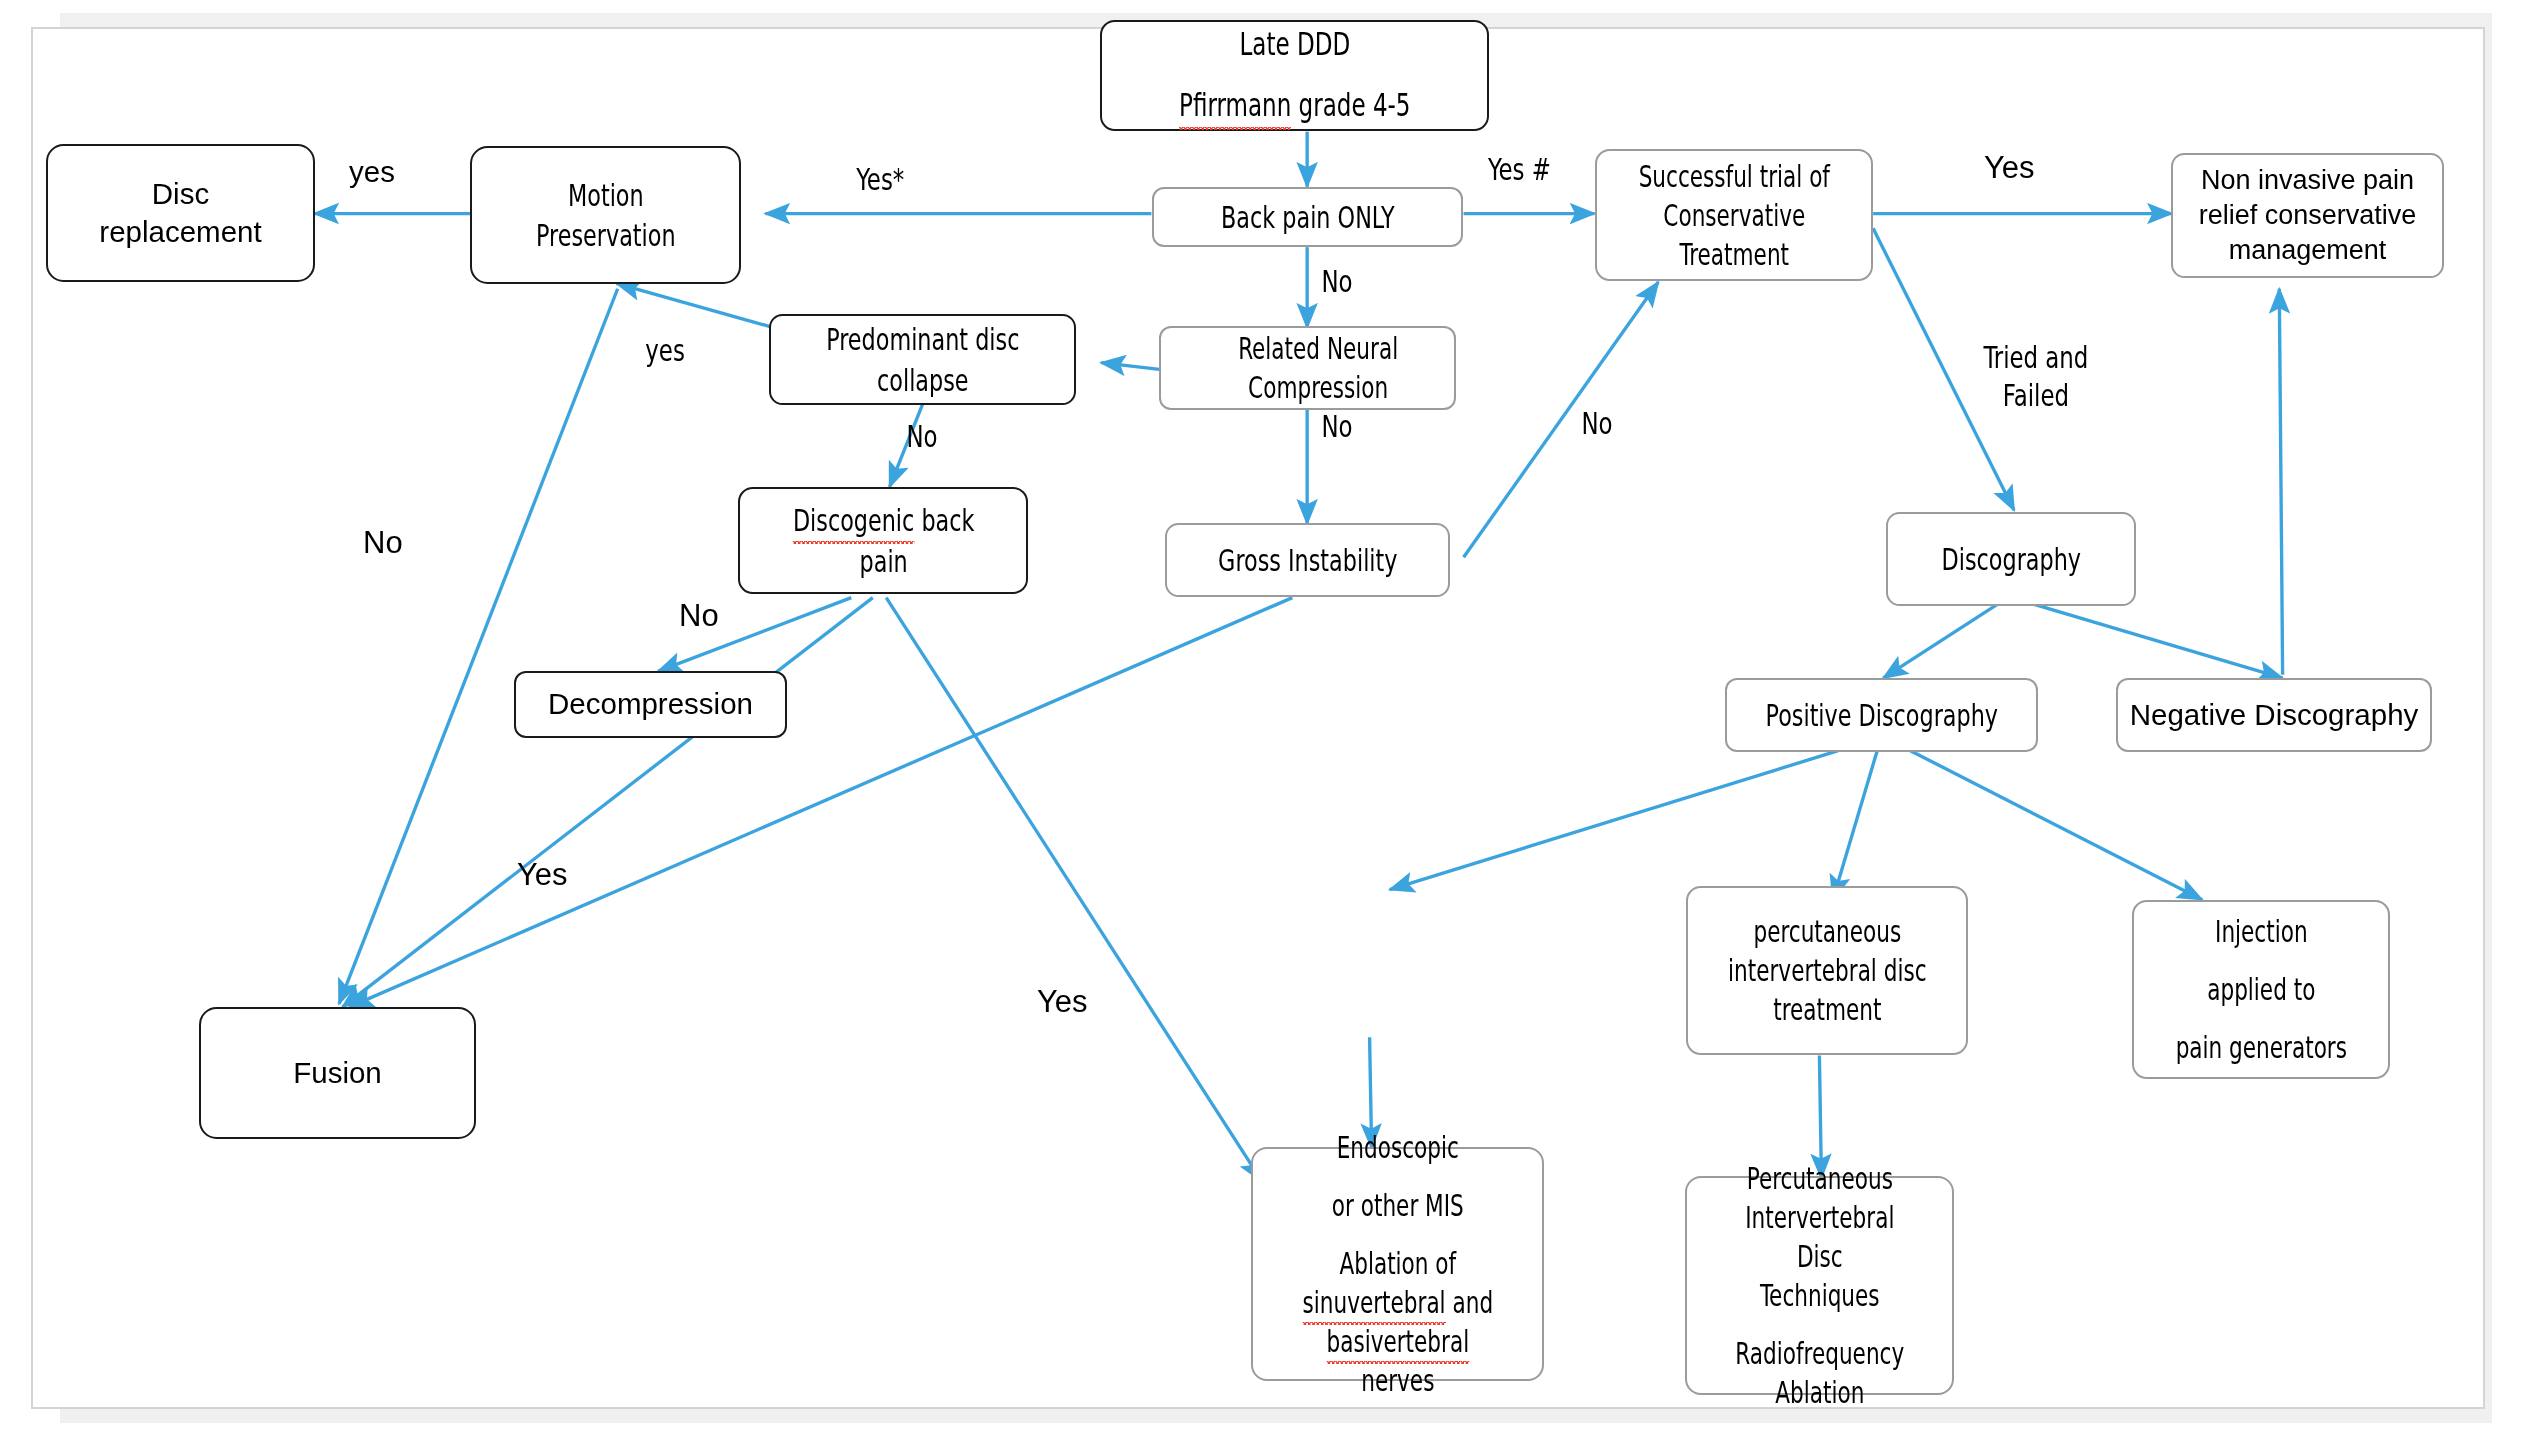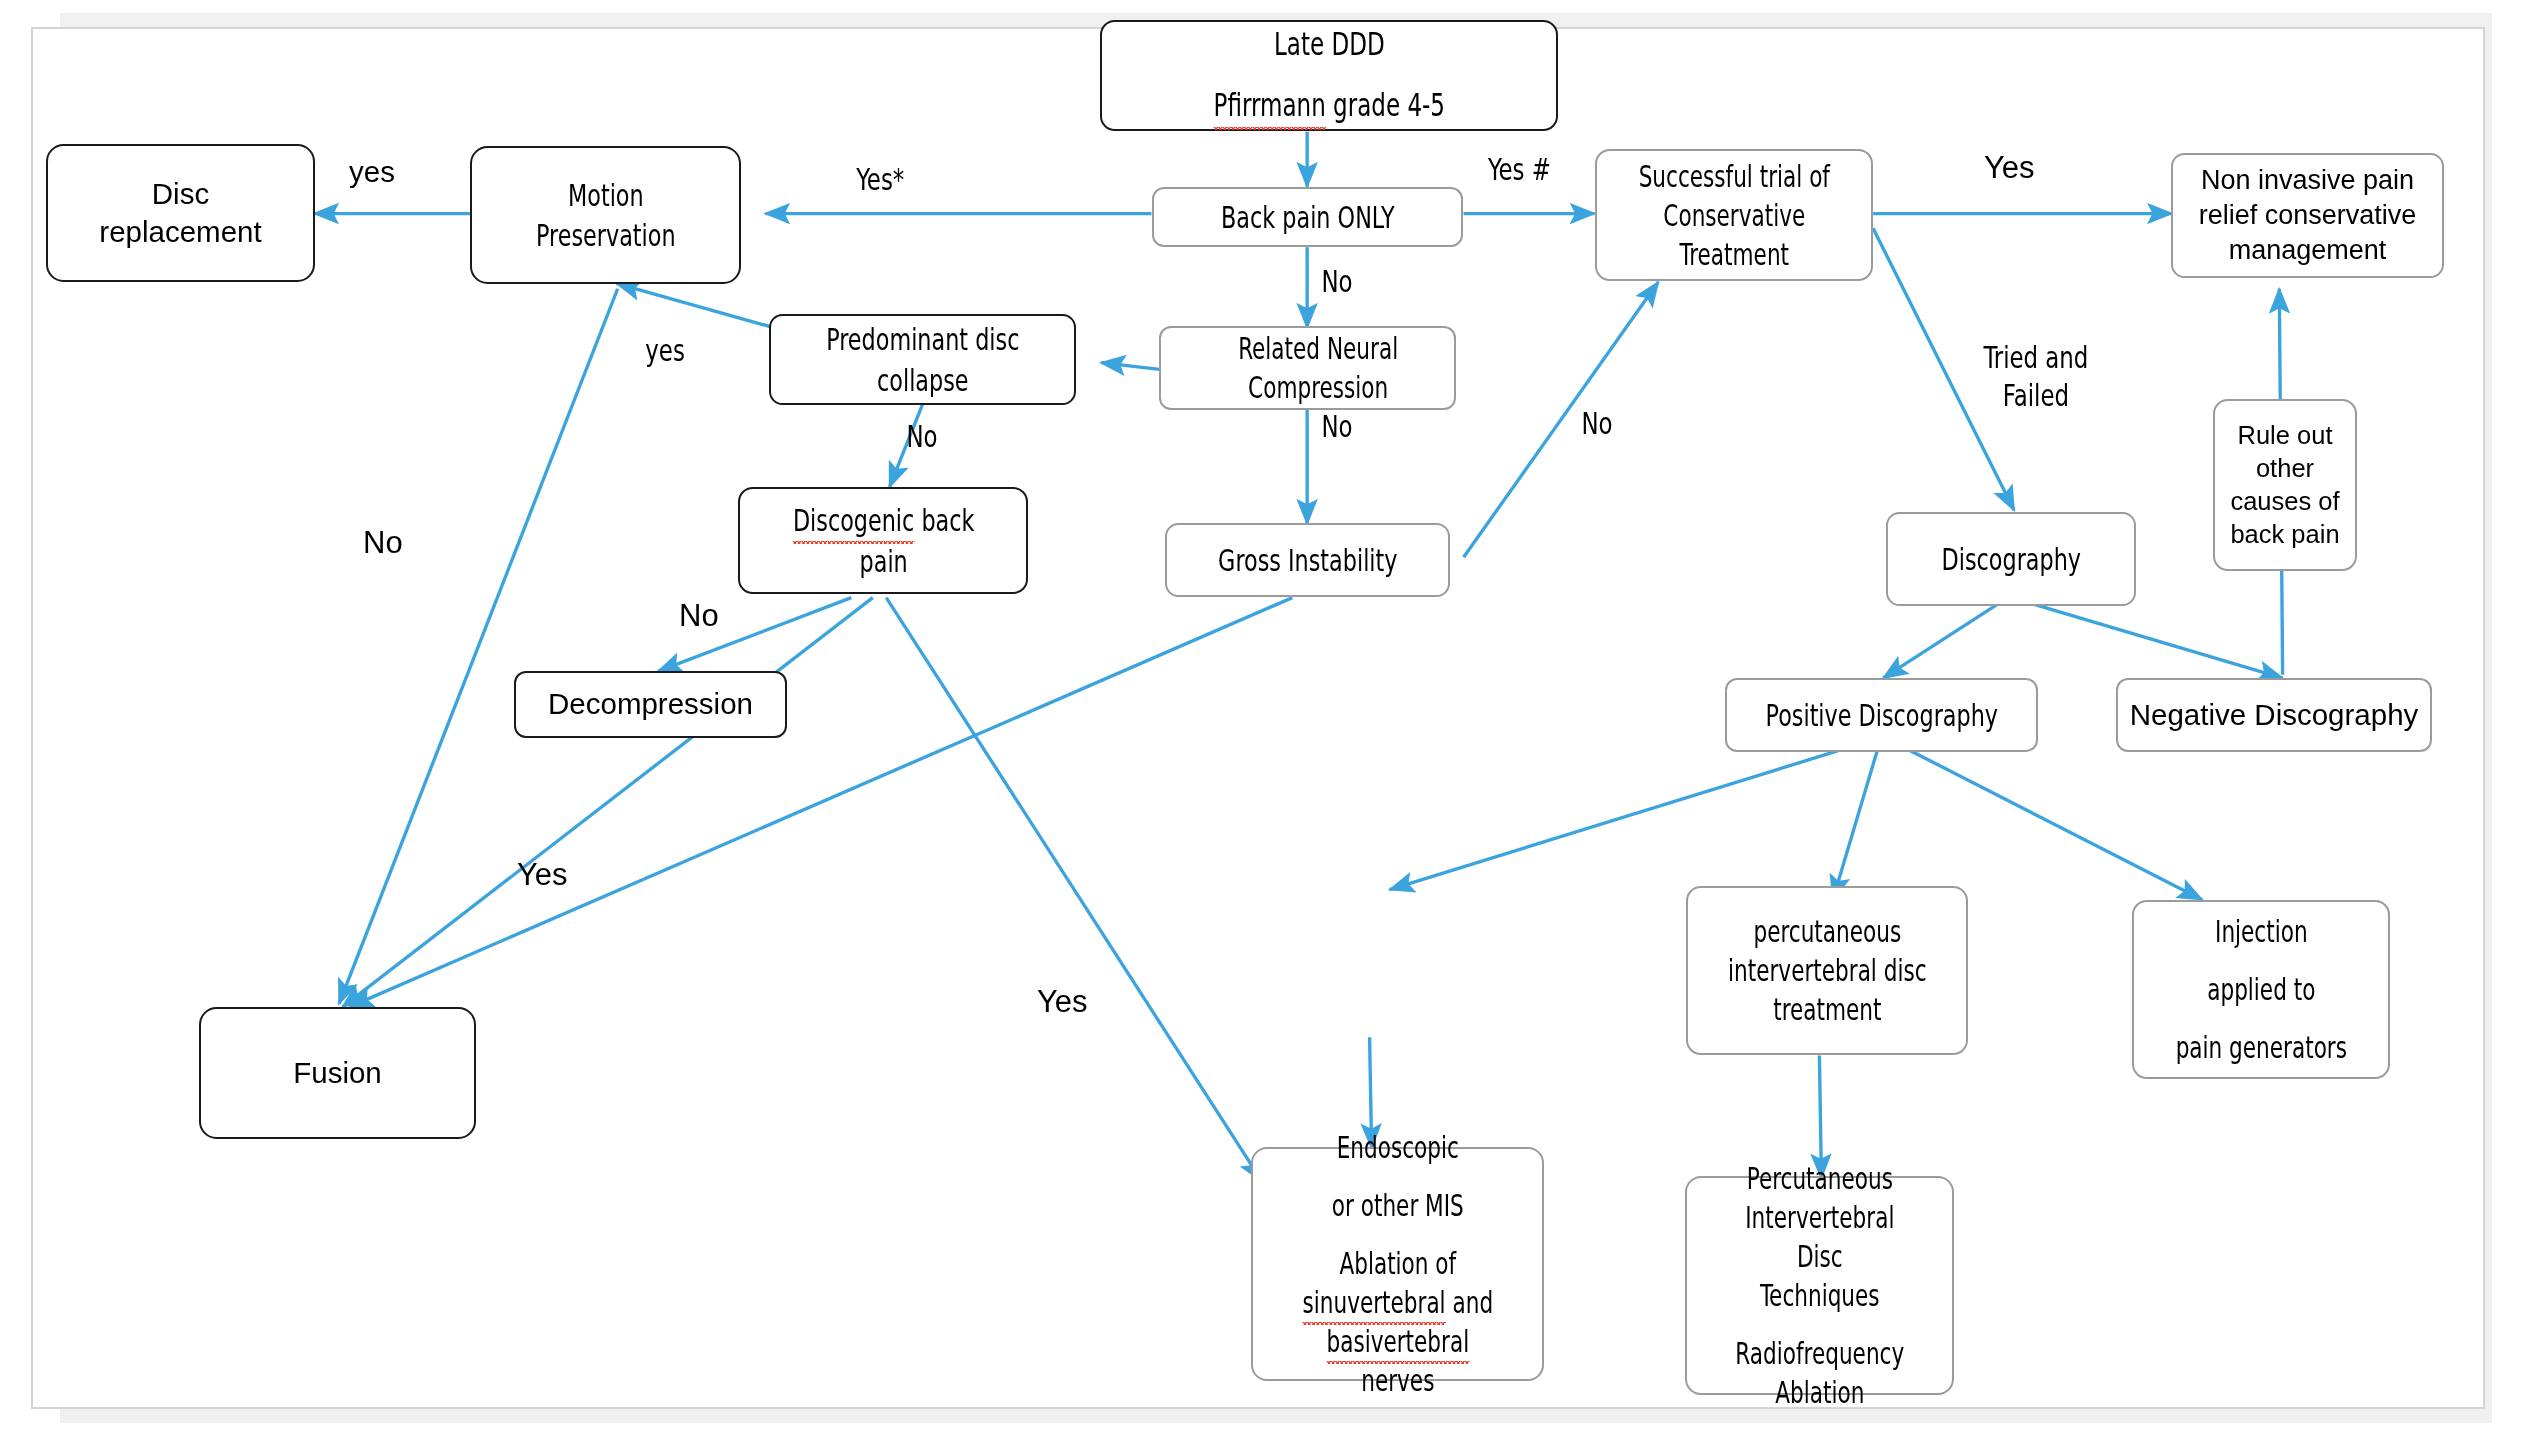--- a/index.html
+++ b/index.html
@@ -164,21 +164,21 @@
       <path d="M2800,1105 L2730,1340"></path>
 
       <path d="M2820,1105 L3280,1340"></path>
 
       <path d="M2040,1545 L2043,1710"></path>
 
       <path d="M2710,1572 L2713,1755"></path>
     </g>
   </svg>
 
-  <div class="node bd-dark fx-cond" style="left:1100px; top:20px; width:458px; height:111px; font-size:32px;">
+  <div class="node bd-dark fx-cond" style="left:1100px; top:20px; width:389px; height:111px; font-size:32px;">
     <span class="lines">
       <span class="ln">Late DDD</span>
       <span class="ln gap"><span class="spell">Pfirrmann</span><span> grade 4-5</span></span>
     </span>
   </div>
 
   <div class="node bd-dark fx-reg" style="left:46px; top:144px; width:269px; height:138px; font-size:29.5px; border-radius:17.5px;">
     <span class="lines">
       <span class="ln">Disc</span>
       <span class="ln">replacement</span>
@@ -221,28 +221,20 @@
     </span>
   </div>
 
   <div class="node bd-grey fx-cond" style="left:1159px; top:326px; width:297px; height:84px; font-size:30px; border-radius:12px;padding-left:28px;">
     <span class="lines">
       <span class="ln">Related Neural</span>
       <span class="ln">Compression</span>
     </span>
   </div>
 
-  <div class="node bd-grey fx-reg" style="left:2213px; top:399px; width:144px; height:172px; font-size:25.5px; border-radius:14.8px;">
-    <span class="lines">
-      <span class="ln">Rule out</span>
-      <span class="ln">other</span>
-      <span class="ln">causes of</span>
-      <span class="ln">back pain</span>
-    </span>
-  </div>
 
   <div class="node bd-dark fx-cond" style="left:738px; top:487px; width:290px; height:107px; font-size:31px; border-radius:14.8px;padding-left:8px;">
     <span class="lines">
       <span class="ln"><span class="spell">Discogenic</span><span> back</span></span>
       <span class="ln">pain</span>
     </span>
   </div>
 
   <div class="node bd-grey fx-cond" style="left:1165px; top:523px; width:285px; height:74px; font-size:31px; border-radius:13.4px;align-items:center;">
     <span class="lines">

